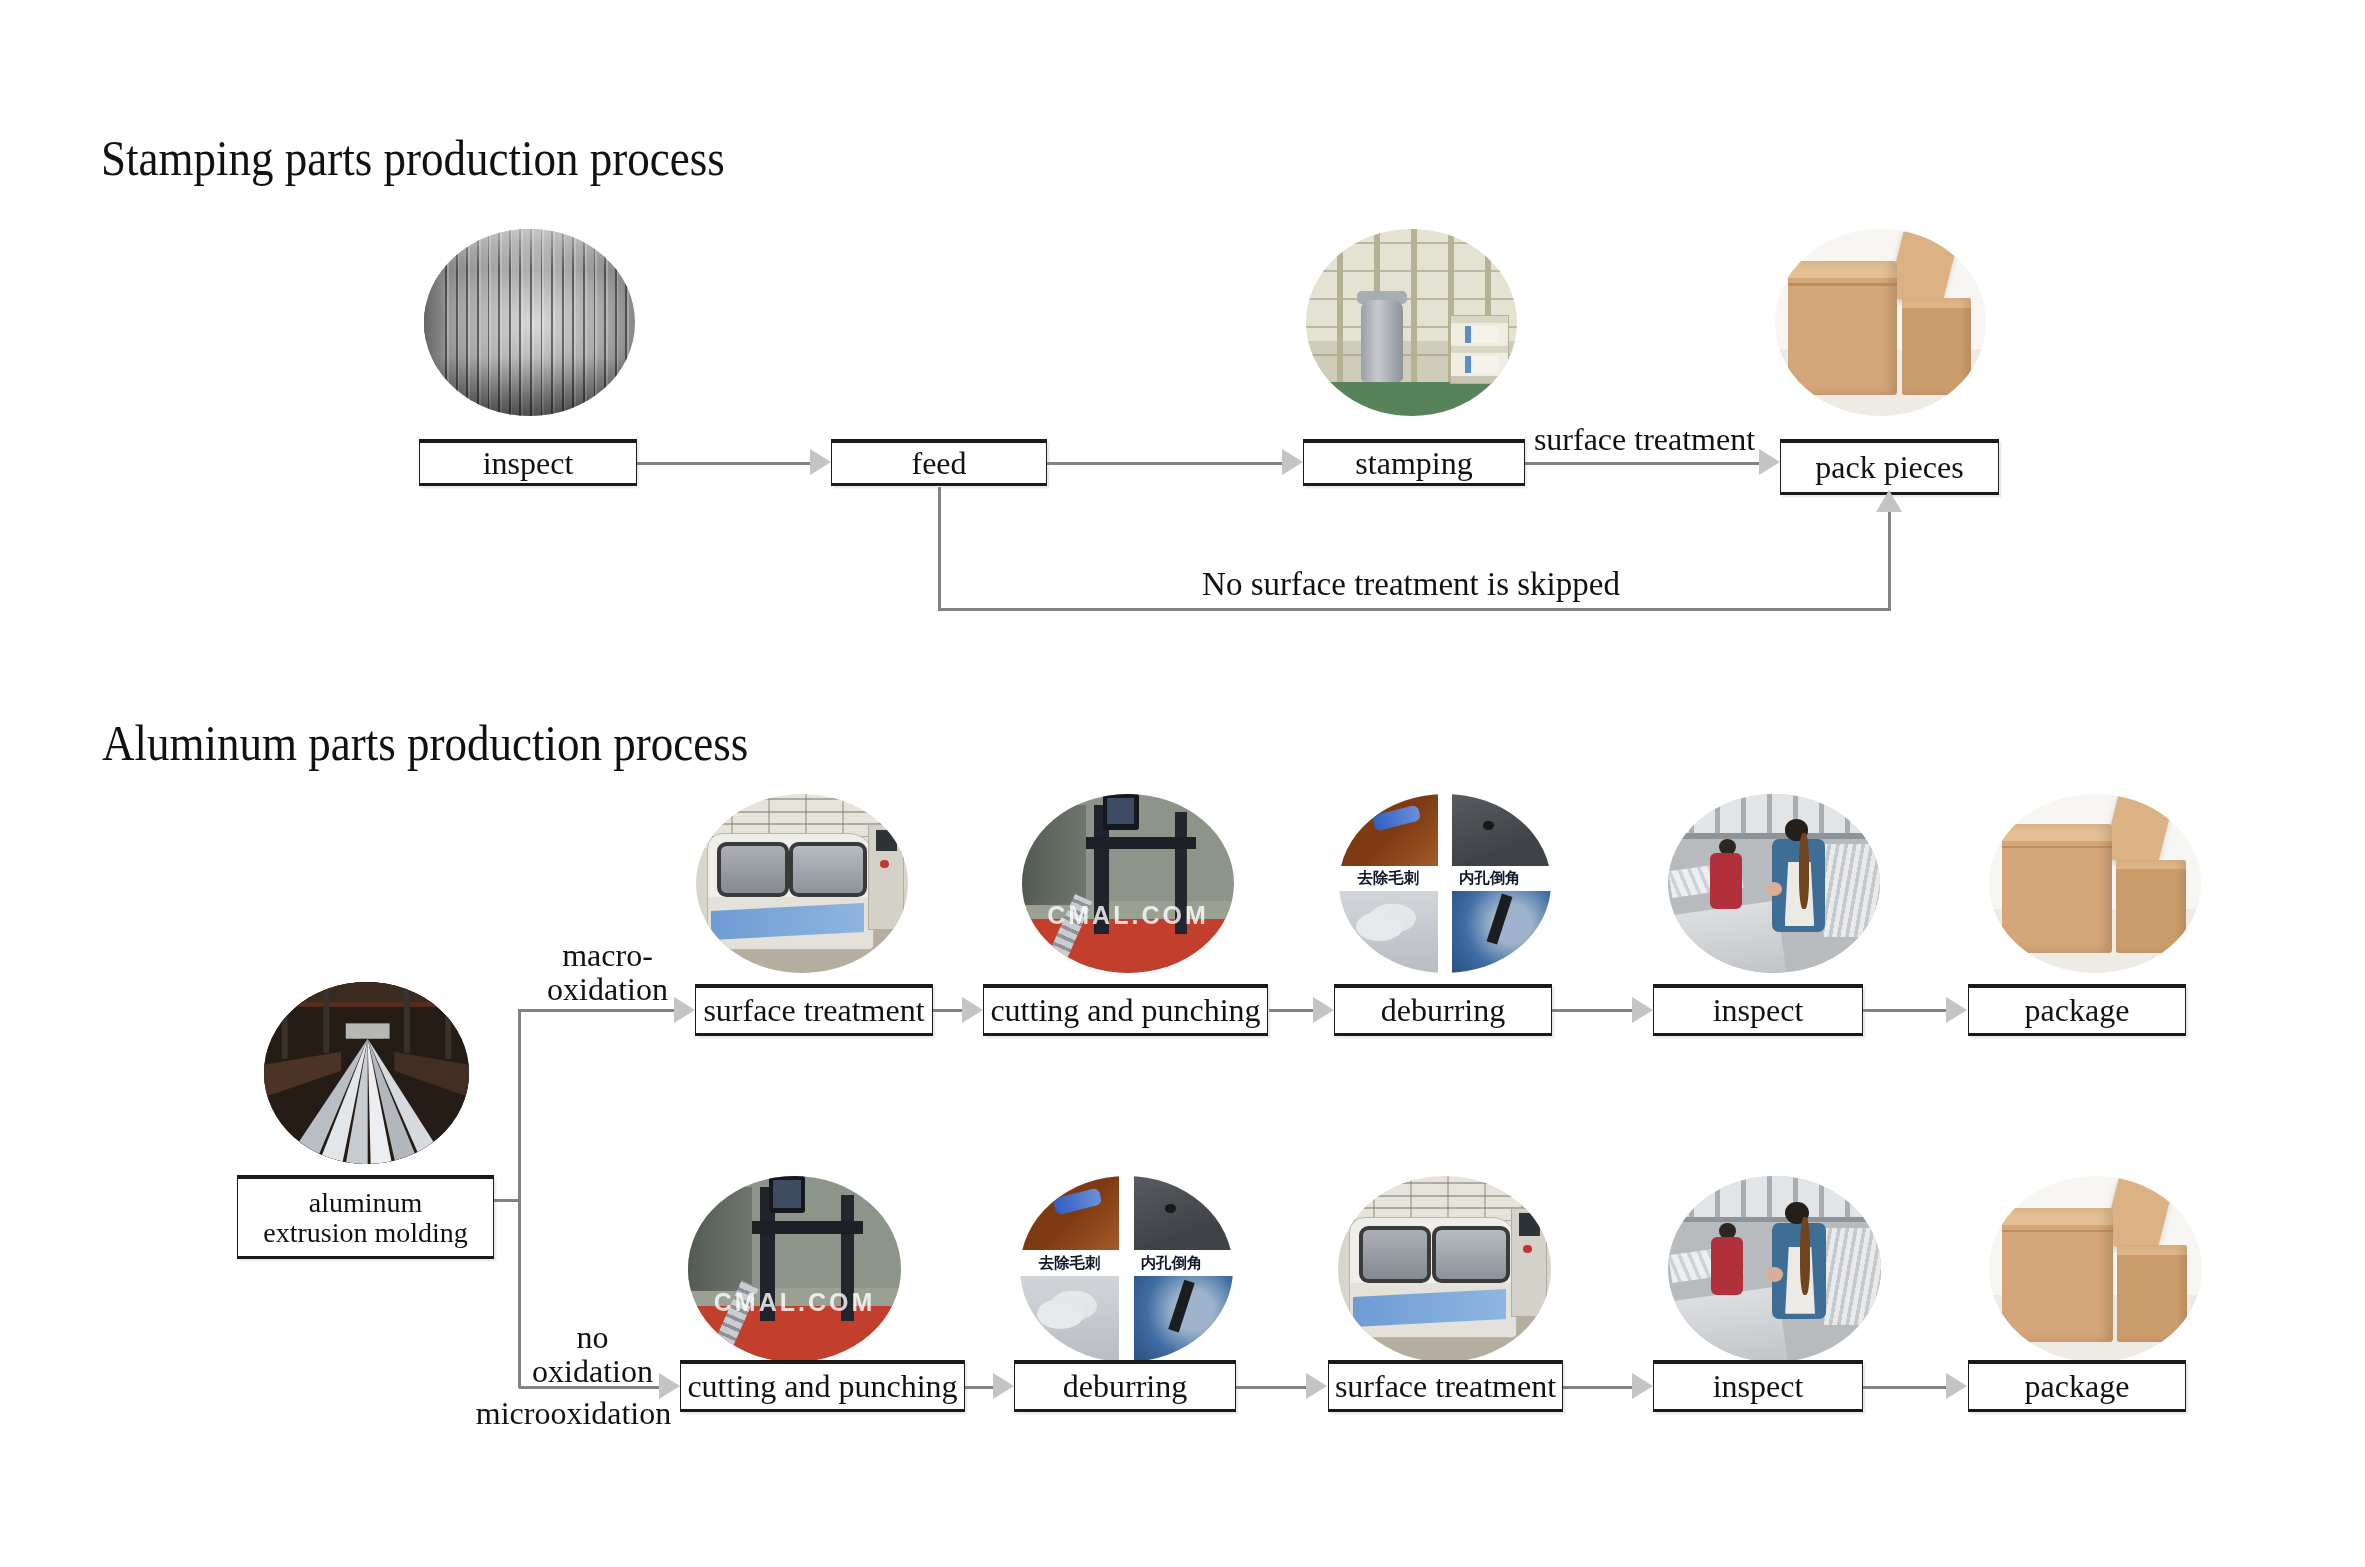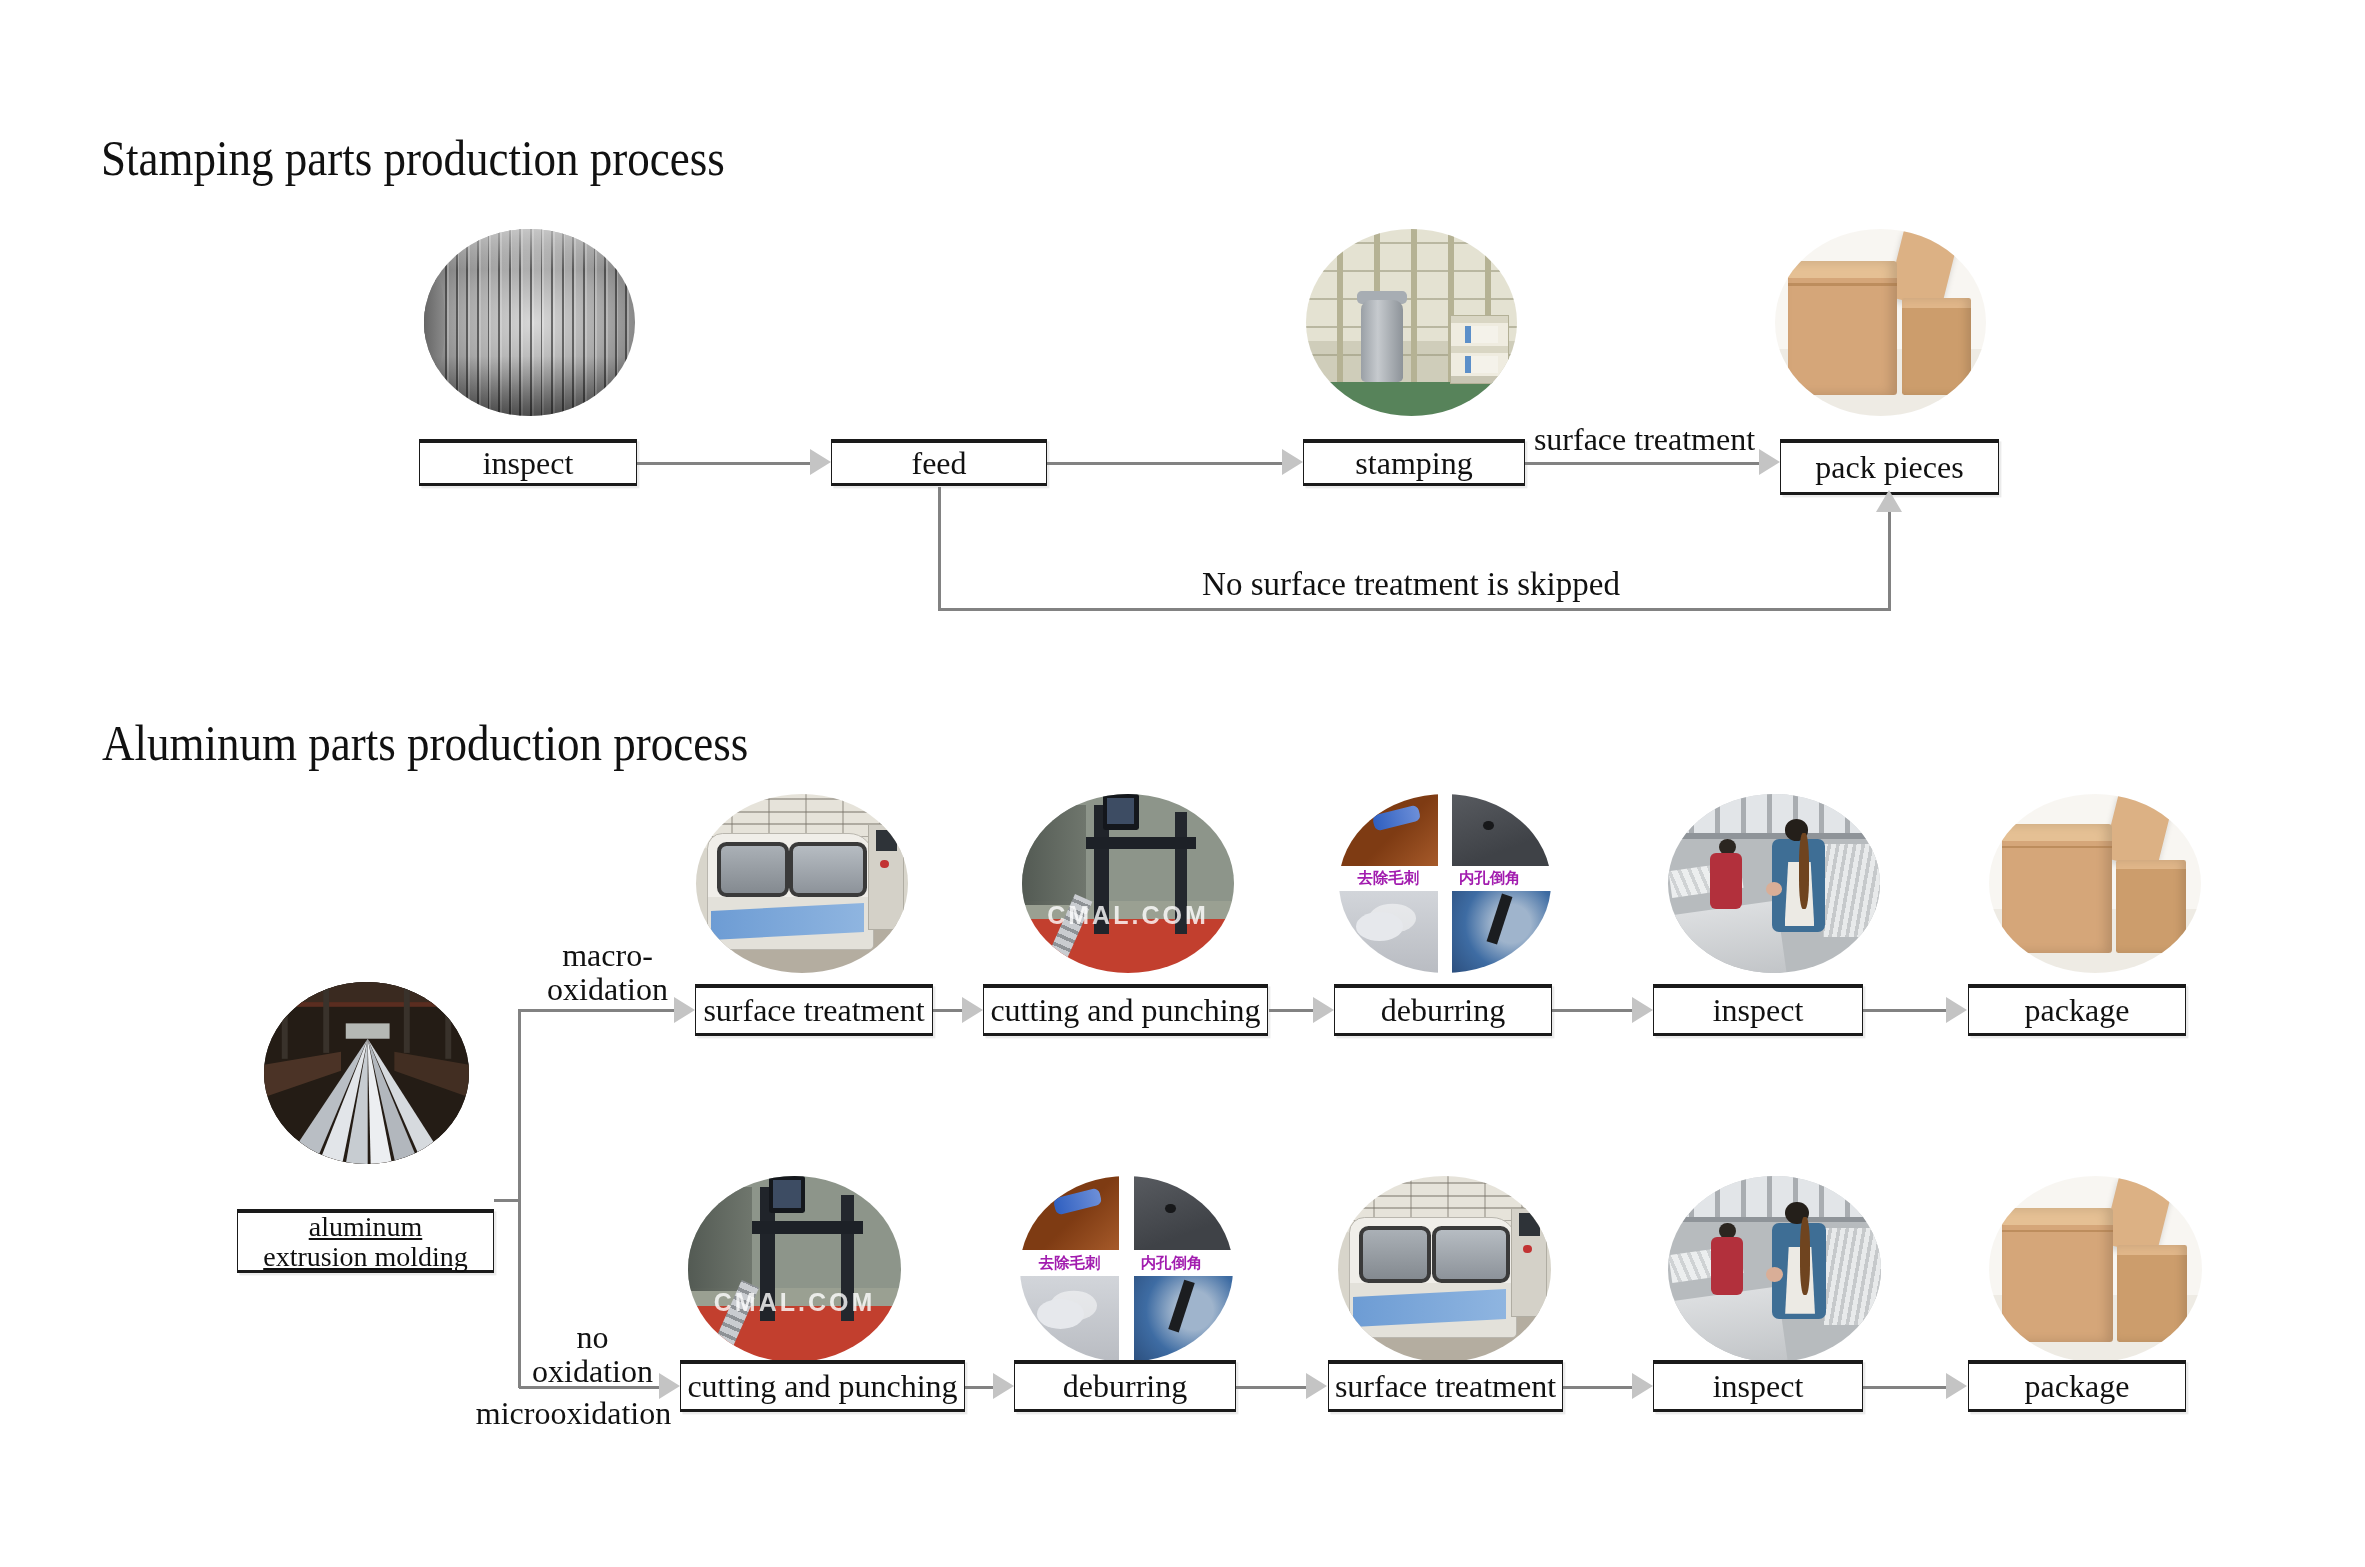--- a/index.html
+++ b/index.html
@@ -93,21 +93,21 @@
   
   .deb{background:#ffffff;}
   .deb .tl{left:0;top:0;width:46.5%;height:40%;background:linear-gradient(135deg,#7e3b13 0 55%,#a65a2a);}
   .deb .tool{left:16%;top:9%;width:22%;height:9%;background:linear-gradient(90deg,#2f5fc0,#6d8fd8);border-radius:6px;transform:rotate(-14deg);}
   .deb .tr{right:0;top:0;width:46.5%;height:40%;background:linear-gradient(160deg,#585b60,#3f4247 70%);}
   .deb .hole{right:27%;top:15%;width:5%;height:5%;background:#17181a;border-radius:50%;}
   .deb .bl{left:0;bottom:0;width:46.5%;height:46%;background:linear-gradient(180deg,#d2d5da,#b9bcc2);}
   .deb .blob{left:8%;bottom:18%;width:22%;height:16%;background:#e6e8ec;border-radius:50%;box-shadow:13px -8.3px 0 rgba(255,255,255,.5);}
   .deb .br{right:0;bottom:0;width:46.5%;height:46%;background:radial-gradient(circle at 60% 40%,#9fb4cc 0 25%,#3e6ca3 60%,#2c4f7e);}
   .deb .bit{right:22%;bottom:16%;width:5%;height:28%;background:#1b1d20;transform:rotate(18deg);}
-  .deb .cap{position:absolute;font-size:15.4px;font-weight:bold;color:#a21caf;top:41.5%;width:46.5%;text-align:center;
+  .deb .cap{position:absolute;font-size:15.4px;font-weight:bold;color:#0f172a;top:41.5%;width:46.5%;text-align:center;
             font-family:Liberation Mono, monospace;}
   .deb .cl{left:0;} .deb .cr{right:12px;}
 
   
   .insp{background:linear-gradient(180deg,#cfd3d6 0 20%,#b7bbbe 20% 100%);}
   .insp .win{inset:0 0 78% 0;background:repeating-linear-gradient(90deg,#e2e5e8 0 21px,#a9adb1 21px 26px);}
   .insp .beam{left:0;top:22%;width:100%;height:3%;background:#8f9499;}
   .insp .stack2{right:0;top:28%;width:27%;height:52%;background:repeating-linear-gradient(100deg,#e8eaeb 0 4.7px,#c6c9cb 4.7px 8.3px);}
   .insp .bench{left:-6%;bottom:-4%;width:60%;height:40%;background:linear-gradient(180deg,#dcdee0,#c2c5c8);transform:rotate(-8deg);}
   .insp .stackl{left:1%;top:40%;width:34%;height:15%;background:repeating-linear-gradient(75deg,#eceeef 0 6px,#cfd2d4 6px 9.5px);transform:rotate(-8deg);}
@@ -187,21 +187,21 @@
       <polygon points="0,140 130,118 130,150 0,195" fill="#55392a" opacity="0.8"></polygon>
       <polygon points="346,140 220,118 220,150 346,195" fill="#4a3326" opacity="0.8"></polygon>
       <polygon points="175,96 34,308 86,308" fill="#b9bec4"></polygon>
       <polygon points="175,96 92,308 132,308" fill="#e2e5e9"></polygon>
       <polygon points="175,96 138,308 175,308" fill="#c7ccd1"></polygon>
       <polygon points="175,96 180,308 216,308" fill="#eceef1"></polygon>
       <polygon points="175,96 222,308 262,308" fill="#b2b7bd"></polygon>
       <polygon points="175,96 268,308 310,308" fill="#d6dade"></polygon>
     </svg>
   </div>
-  <div class="node two" style="left:237px;top:1209px;width:257px;height:64px;text-decoration:underline;">
+  <div class="node two" style="left:237px;top:1175px;width:257px;height:84px;">
     <span>aluminum</span>
     <span>extrusion molding</span>
   </div>
 
   <div class="hline" style="left:494px;top:1199px;width:27px;"></div>
   <div class="vline" style="left:518px;top:1009px;height:379px;"></div>
 
   <div class="lbl" style="left:519px;top:939px;width:177px;">
     <span class="ln">macro-</span>
     <span class="ln">oxidation</span>

